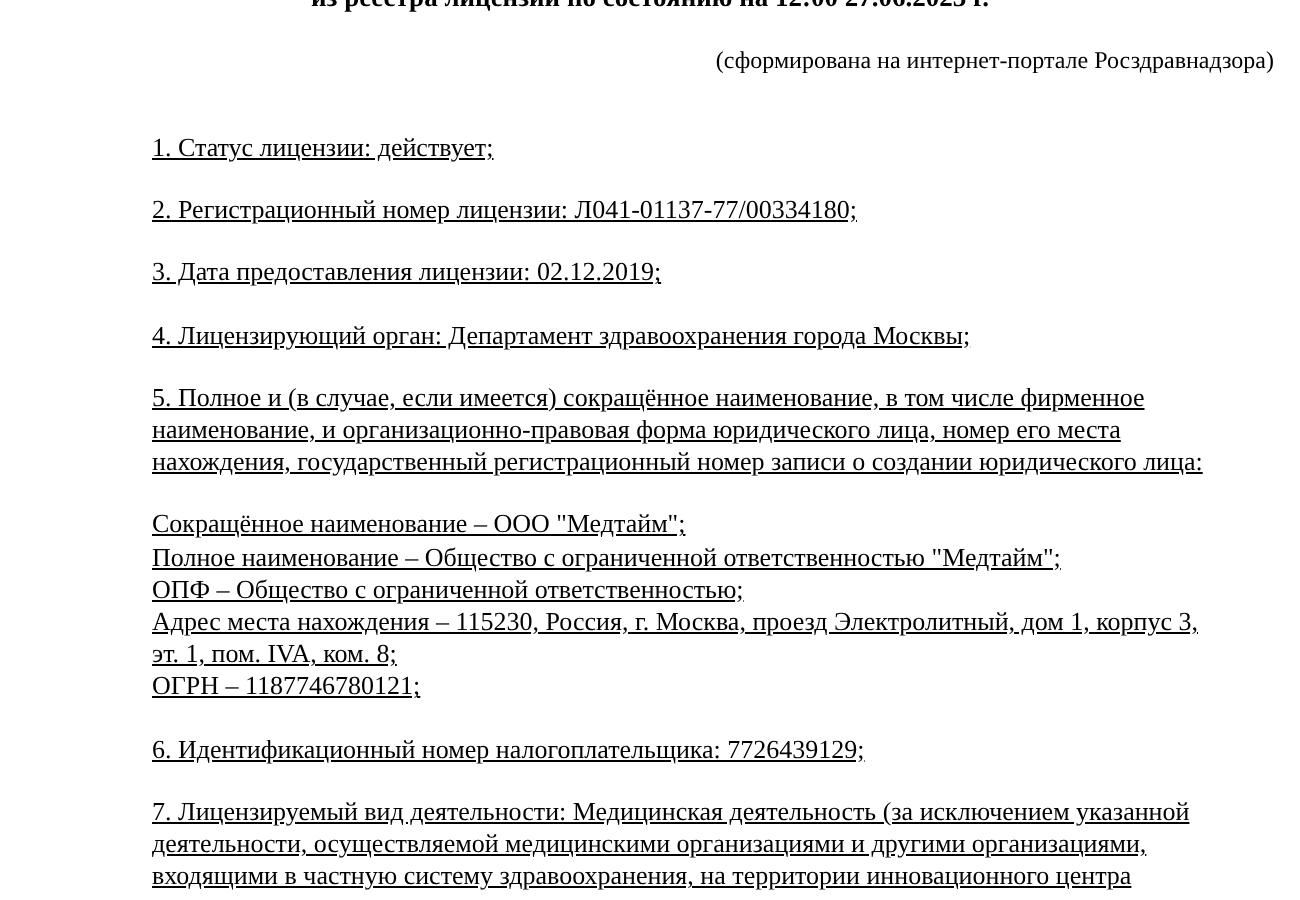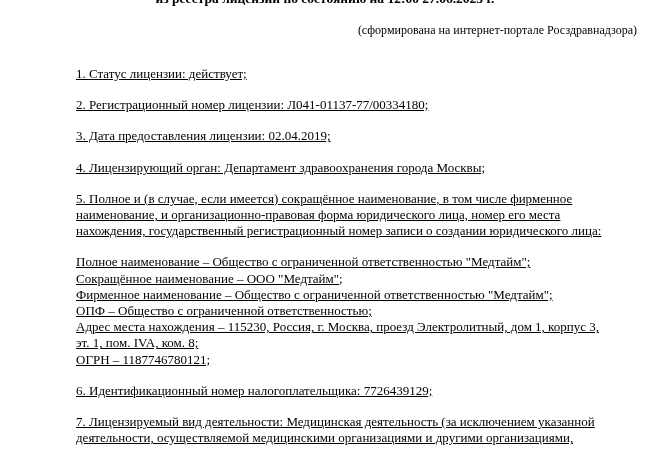--- a/index.html
+++ b/index.html
@@ -58,34 +58,33 @@
   <div class="doc-title">из реестра лицензий по состоянию на 12:00 27.06.2023 г.</div>
   <div class="doc-subtitle">(сформирована на интернет-портале Росздравнадзора)</div>
   <div class="doc-content" id="doc-content">
       <div class="paragraph">
         <div class="text-line">1. Статус лицензии: действует;</div>
       </div>
       <div class="paragraph">
         <div class="text-line">2. Регистрационный номер лицензии: Л041-01137-77/00334180;</div>
       </div>
       <div class="paragraph">
-        <div class="text-line">3. Дата предоставления лицензии: 02.04.2019;</div>
+        <div class="text-line">3. Дата предоставления лицензии: 02.12.2019;</div>
       </div>
       <div class="paragraph">
         <div class="text-line">4. Лицензирующий орган: Департамент здравоохранения города Москвы;</div>
       </div>
       <div class="paragraph">
         <div class="text-line">5. Полное и (в случае, если имеется) сокращённое наименование, в том числе фирменное</div>
         <div class="text-line">наименование, и организационно-правовая форма юридического лица, номер его места</div>
         <div class="text-line">нахождения, государственный регистрационный номер записи о создании юридического лица:</div>
       </div>
       <div class="paragraph">
+        <div class="text-line">Сокращённое наименование – ООО "Медтайм";</div>
         <div class="text-line">Полное наименование – Общество с ограниченной ответственностью "Медтайм";</div>
-        <div class="text-line">Сокращённое наименование – ООО "Медтайм";</div>
-        <div class="text-line">Фирменное наименование – Общество с ограниченной ответственностью "Медтайм";</div>
         <div class="text-line">ОПФ – Общество с ограниченной ответственностью;</div>
         <div class="text-line">Адрес места нахождения – 115230, Россия, г. Москва, проезд Электролитный, дом 1, корпус 3,</div>
         <div class="text-line">эт. 1, пом. IVA, ком. 8;</div>
         <div class="text-line">ОГРН – 1187746780121;</div>
       </div>
       <div class="paragraph">
         <div class="text-line">6. Идентификационный номер налогоплательщика: 7726439129;</div>
       </div>
       <div class="paragraph">
         <div class="text-line">7. Лицензируемый вид деятельности: Медицинская деятельность (за исключением указанной</div>

